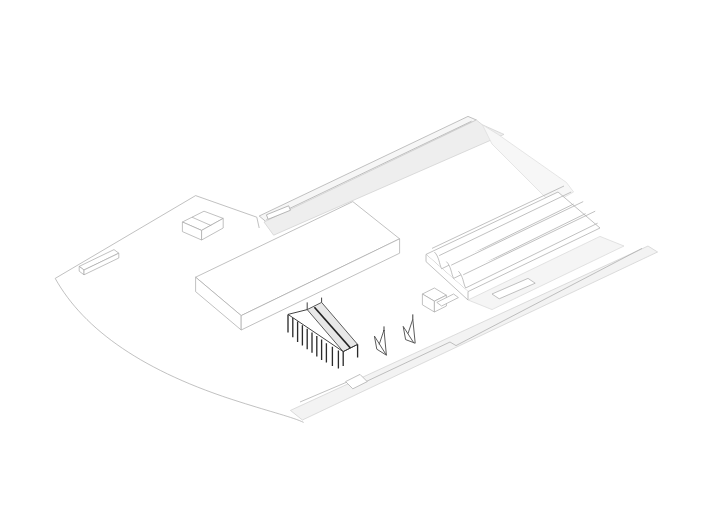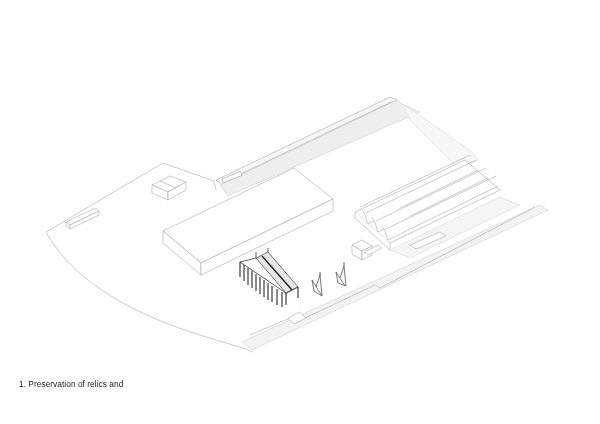--- a/index.html
+++ b/index.html
@@ -119,14 +119,13 @@
       <line x1="336" y1="272" x2="338" y2="283"></line>
       <line x1="344" y1="266" x2="346" y2="286"></line>
       <line x1="338" y1="283" x2="346" y2="286"></line>
       <line x1="344" y1="266" x2="340" y2="278"></line>
       <line x1="344" y1="266" x2="344" y2="262" stroke="#333"></line>
     </g>
   </g>
 </svg>
 
 <div class="caption">
-  <span>1. Preservation of relics and</span>
 </div>
 
 </body></html>

